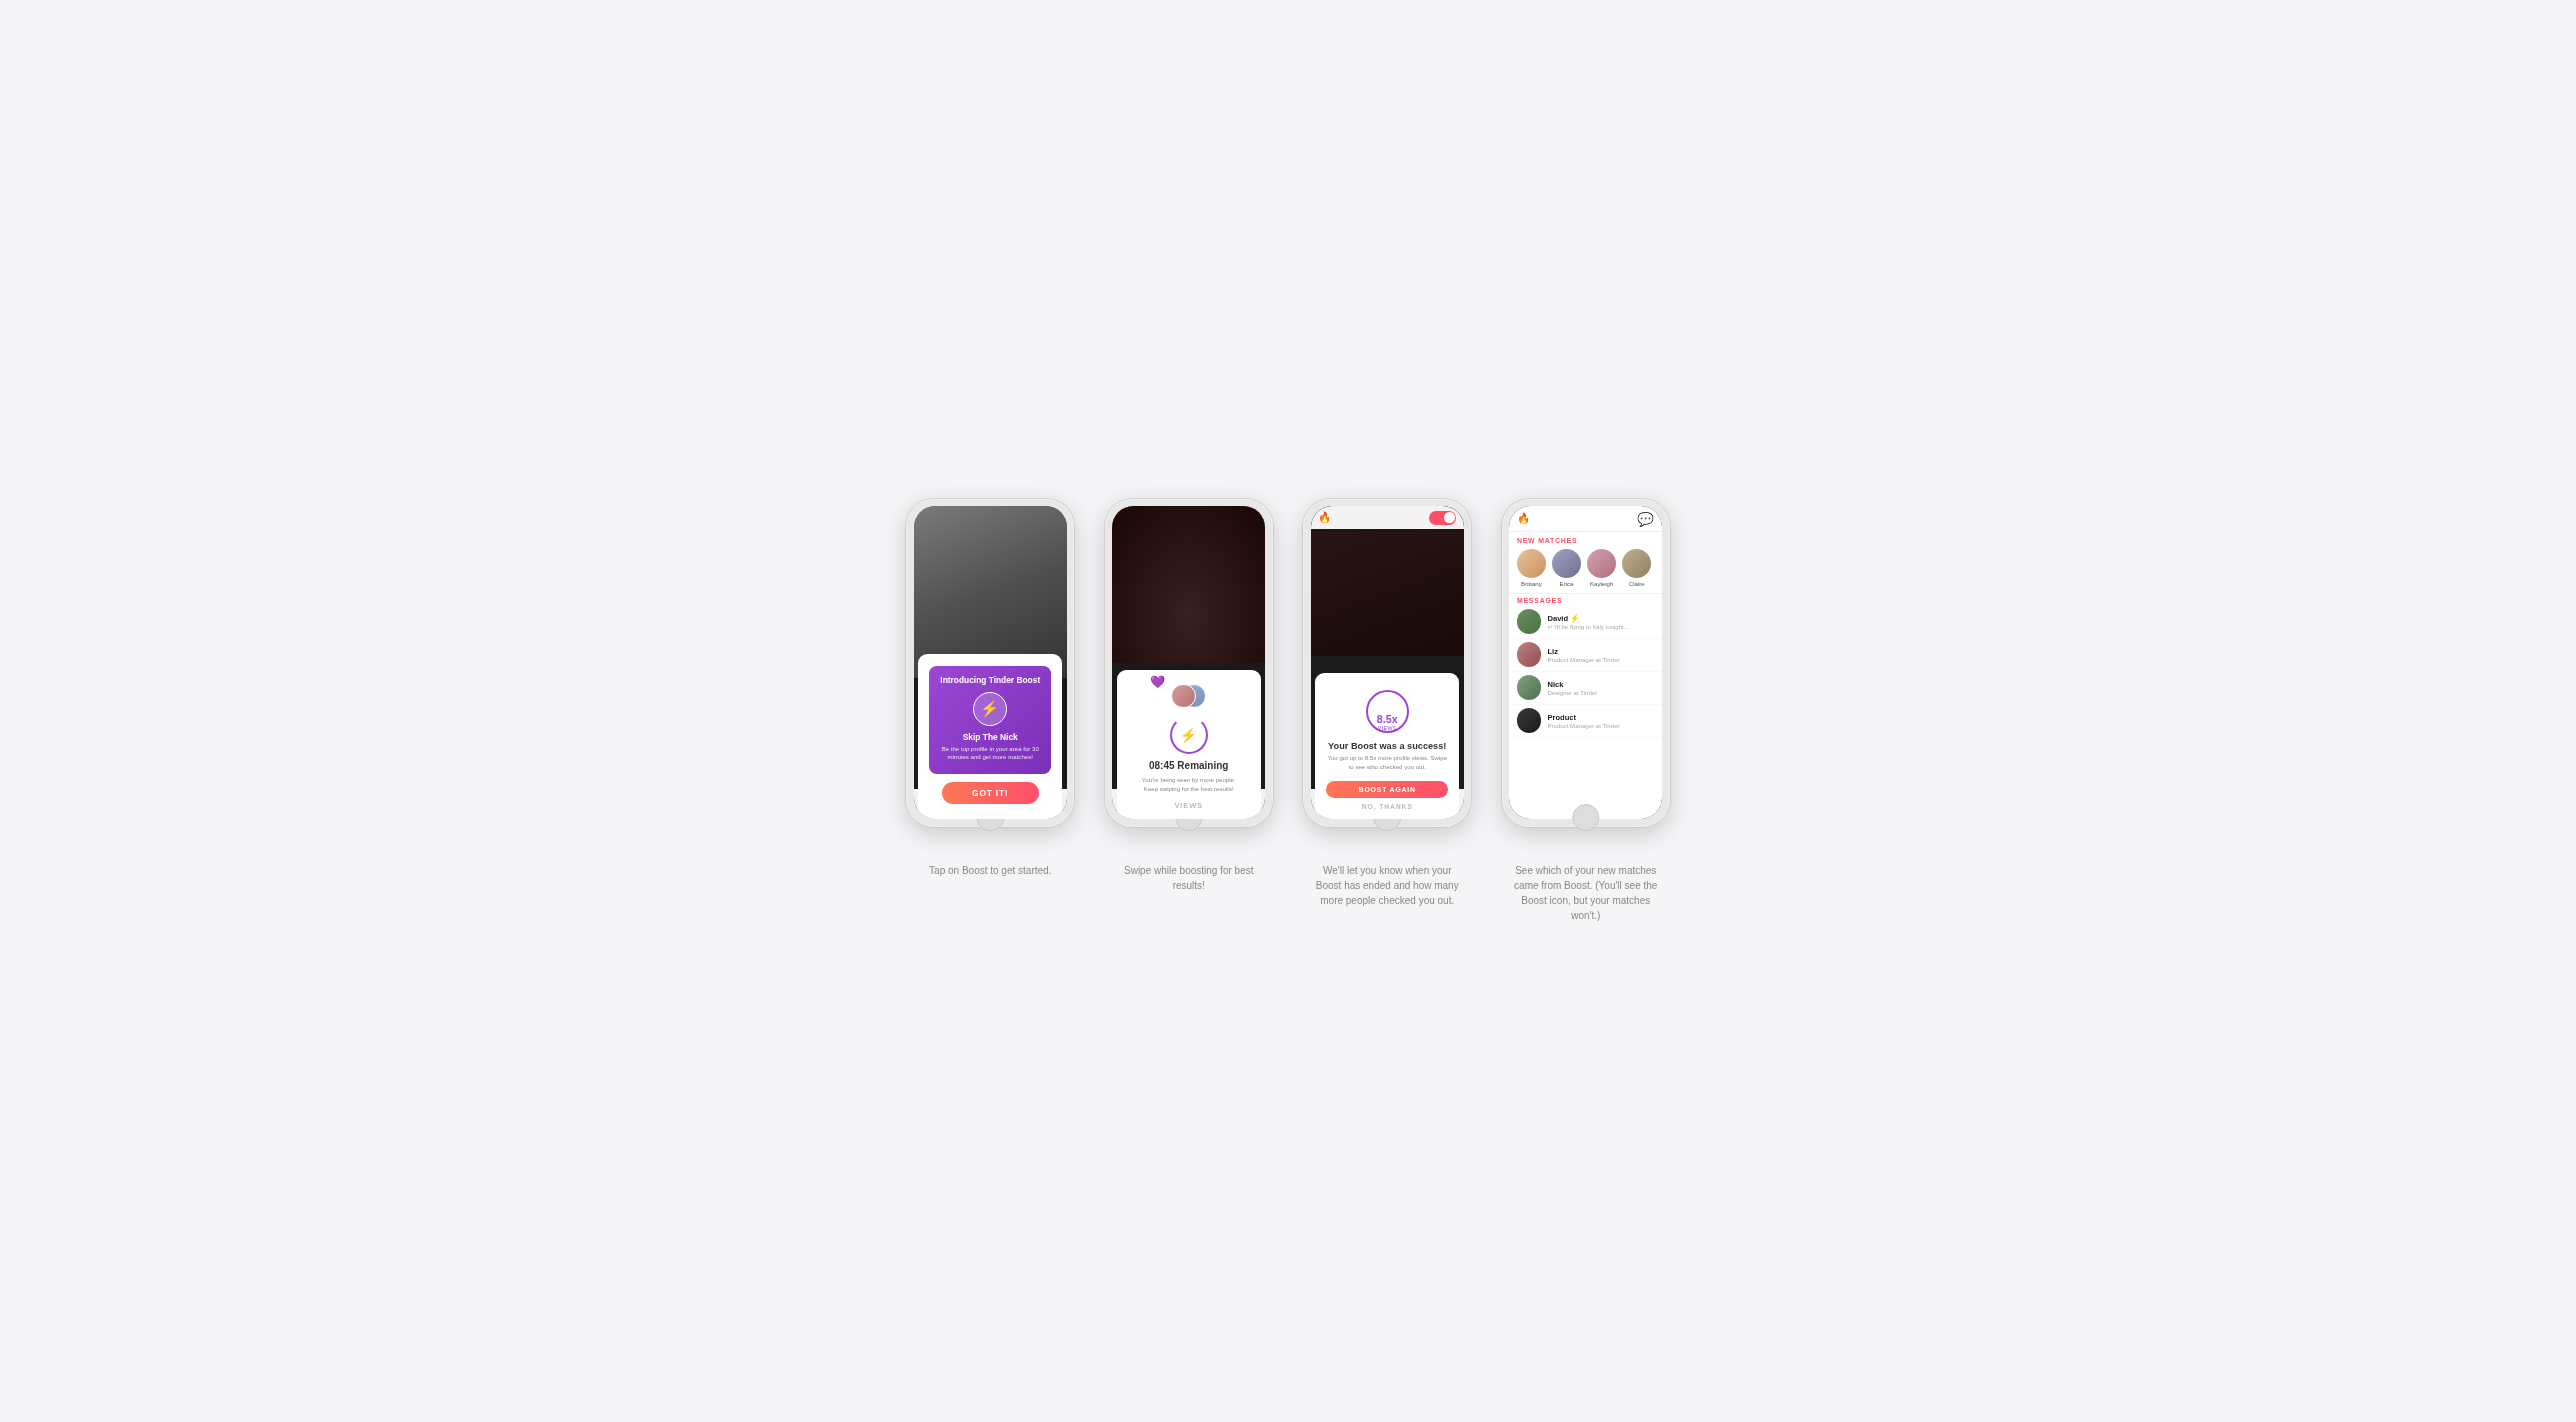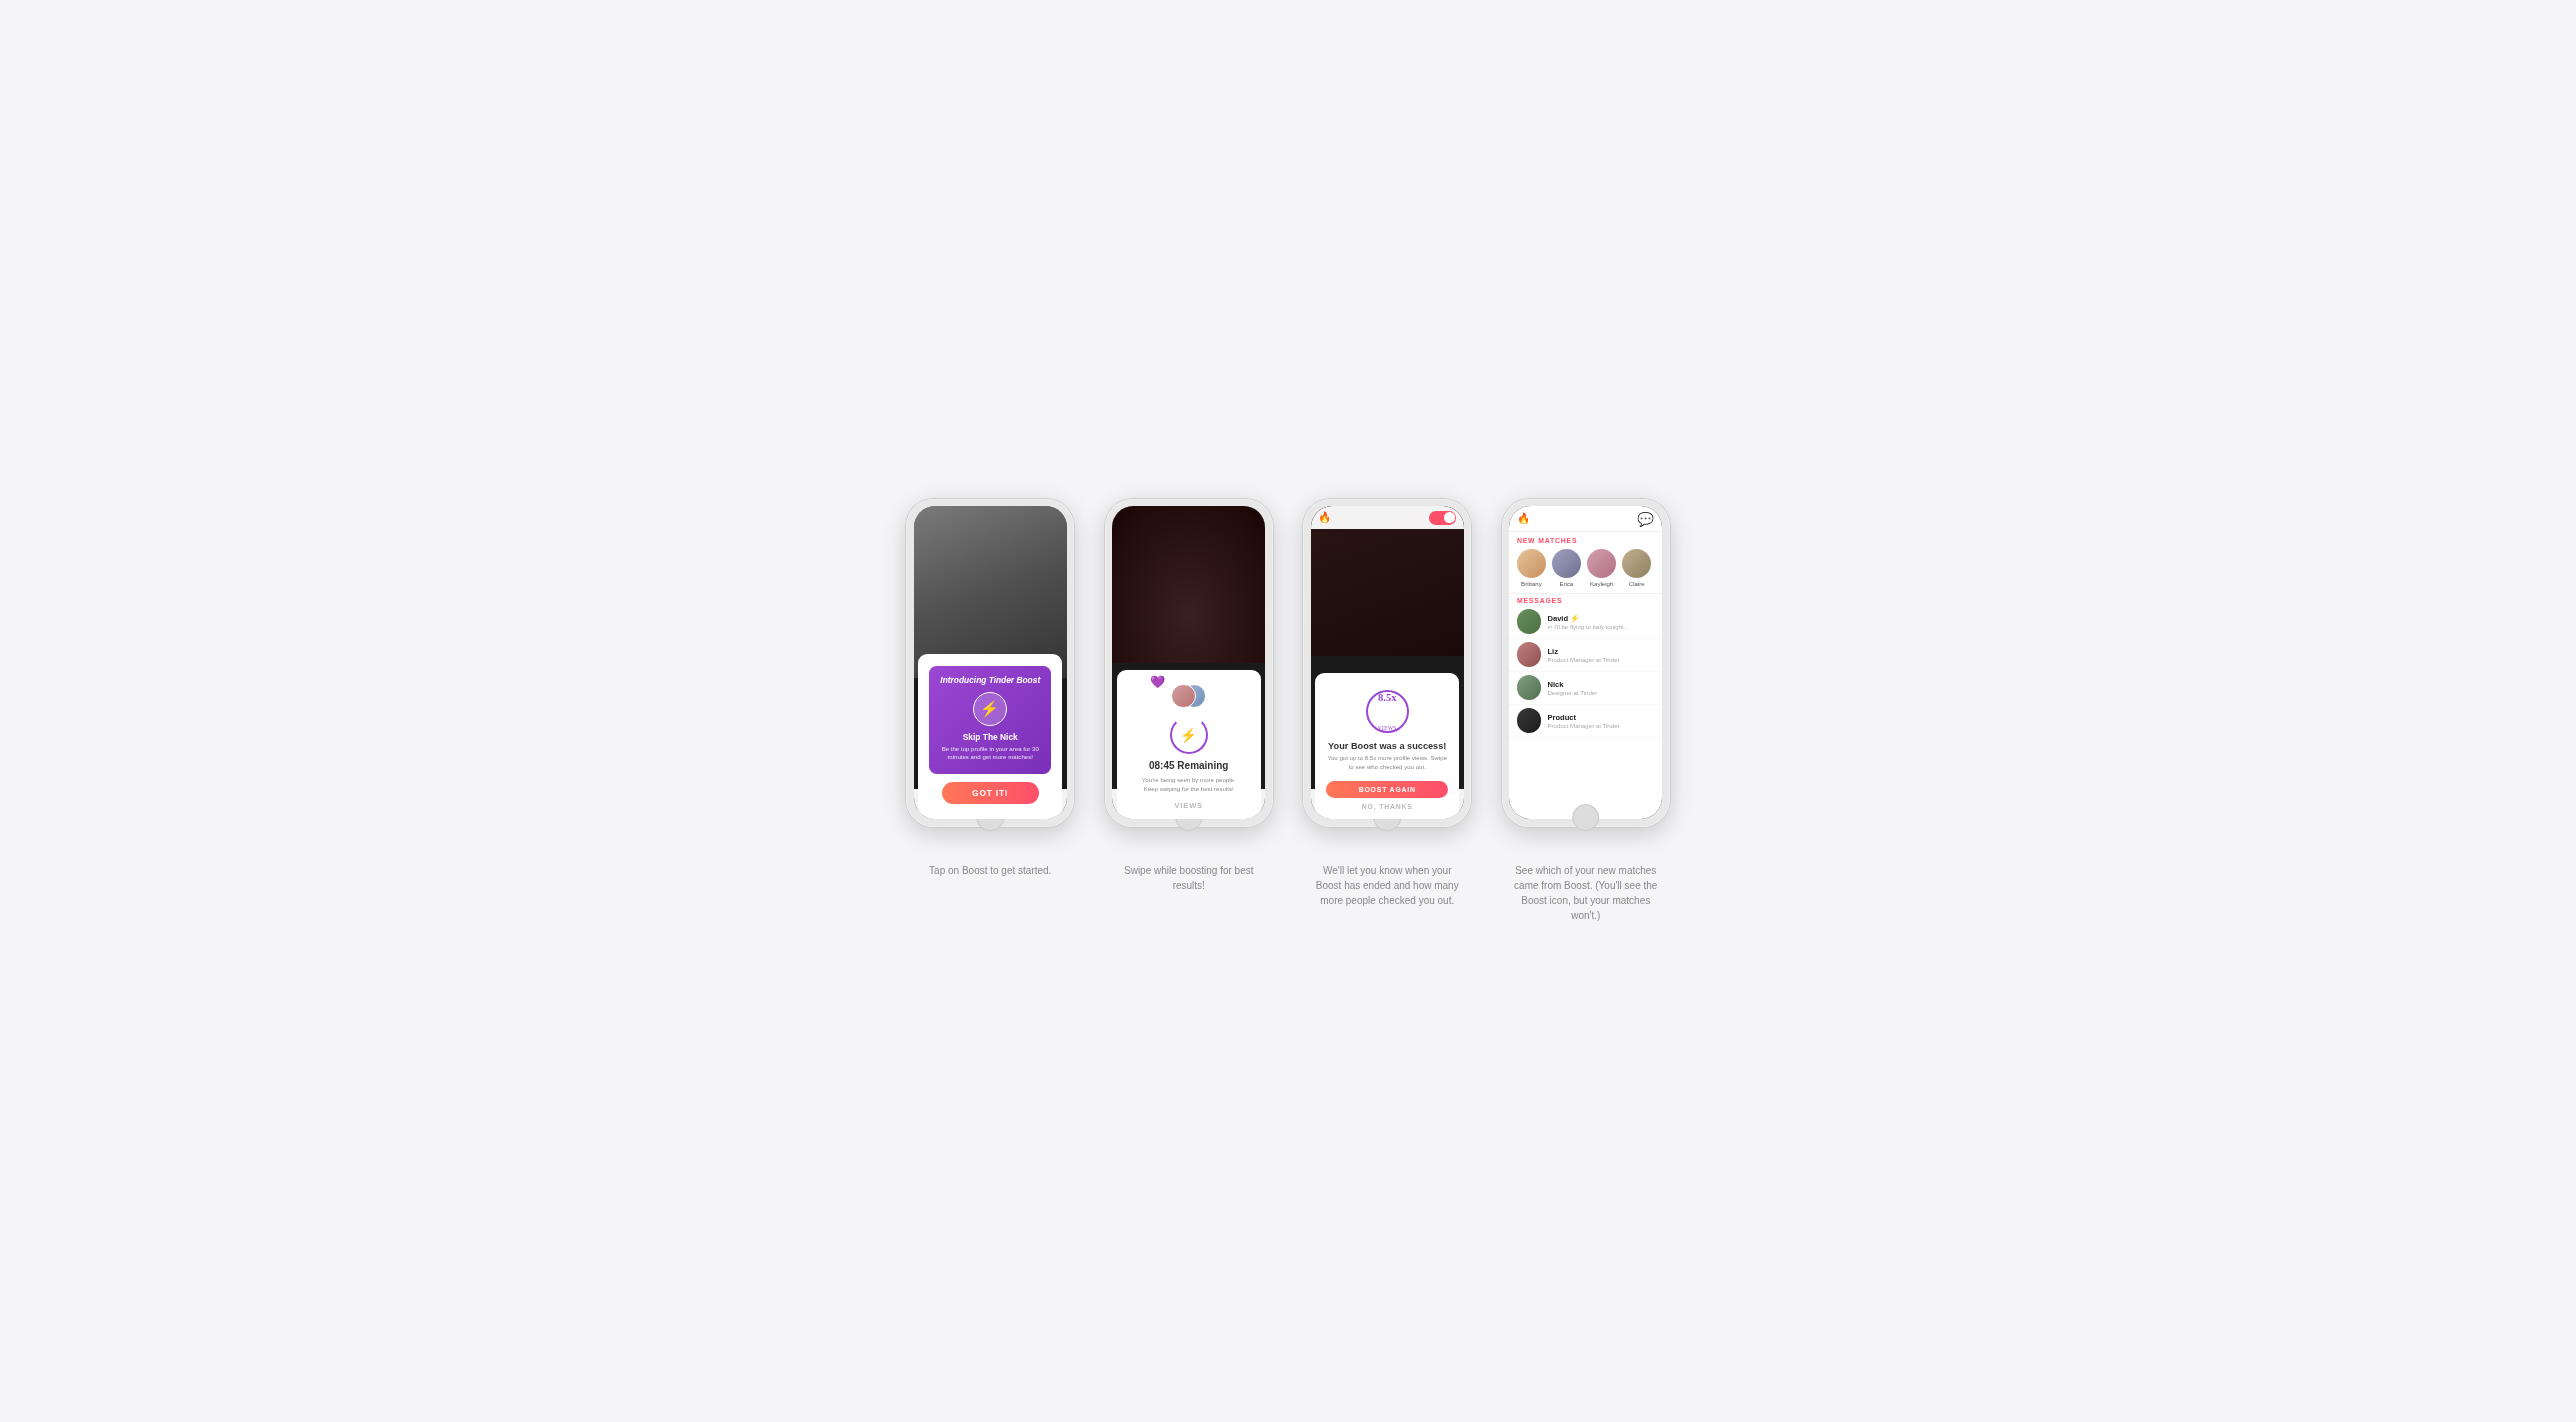--- a/index.html
+++ b/index.html
@@ -156,21 +156,20 @@
       border-radius: 7.6px;
       padding: 9.2px 7.6px 12.2px;
       margin-bottom: 7.6px;
     }
 
     .boost-modal-purple-title {
       color: white;
       font-size: 8.4px;
       font-weight: 600;
       margin-bottom: 6.1px;
-      font-style: italic;
     }
 
     .boost-icon-circle {
       width: 34px;
       height: 34px;
       border-radius: 50%;
       background: rgba(255,255,255,0.2);
       border: 1.5px solid white;
       display: flex;
       align-items: center;
@@ -332,23 +331,22 @@
     }
 
     .views-circle {
       width: 43px;
       height: 43px;
       border-radius: 50%;
       border: 2.3px solid #9b47d4;
       display: flex;
       flex-direction: column;
       align-items: center;
-      justify-content: space-between;
+      justify-content: flex-end;
       margin: 7.6px auto 7.6px;
-      font-family: Liberation Serif, serif;
     }
 
     .views-number {
       font-size: 10.7px;
       font-weight: 700;
       color: #9b47d4;
       line-height: 1;
     }
 
     .views-label {

